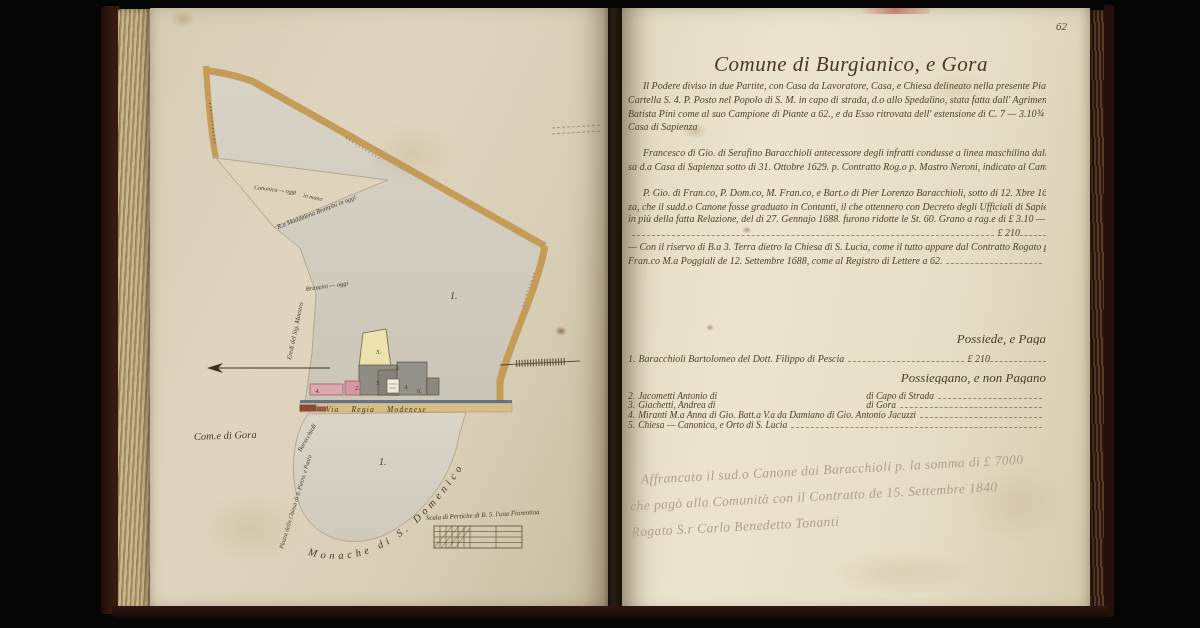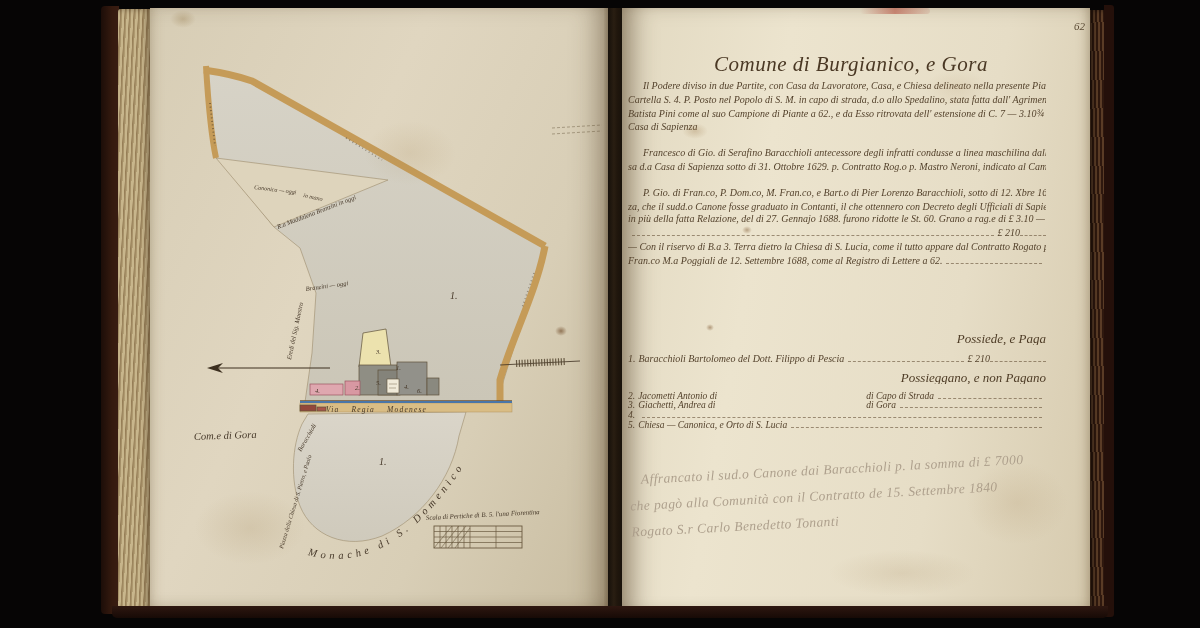--- a/index.html
+++ b/index.html
@@ -26,21 +26,21 @@
   .stain{position:absolute;border-radius:50%;pointer-events:none;}
   
   #page-right{font-style:italic;color:#54422c;}
   .ms-line{position:absolute;left:6px;right:44px;font-size:10px;line-height:12px;white-space:nowrap;overflow:hidden;}
   .lf{display:flex;align-items:baseline;}
   .leader{flex:1;border-bottom:1px dashed rgba(90,68,42,.55);margin:0 4px 3px;min-width:10px;}
   .tail{width:26px;border-bottom:1px dashed rgba(90,68,42,.55);margin-bottom:3px;}
   .uline{border-bottom:1px solid rgba(80,60,40,.75);padding:0 8px;text-align:center;}
   #pg-title{top:44px;left:20px;right:30px;font-size:21px;line-height:24px;text-align:center;letter-spacing:.5px;color:#4a3824;overflow:visible;}
   .heading{font-size:13px;text-align:right;padding-left:28px;color:#4e3c26;}
-  #page-num{position:absolute;top:12px;right:5px;font-size:11px;color:#5a4a34;}
+  #page-num{position:absolute;top:12px;right:23px;font-size:11px;color:#5a4a34;}
   #pencil{position:absolute;top:449px;left:8px;width:400px;transform:rotate(-3deg);
      color:#ab9d8a;font-size:13.5px;line-height:26px;letter-spacing:.4px;opacity:.95;}
   
   svg text{font-family:"Liberation Serif","DejaVu Serif",serif;font-style:italic;fill:#463829;}
 </style>
 </head>
 <body>
 
 <div class="abs" id="left-cover"></div>
 <div class="abs" id="left-edge"></div>
@@ -191,20 +191,21 @@
     <span class="leader"></span>
   </div>
   <div class="ms-line lf" style="top:391px;font-size:9.5px">
     <span style="margin-right:3px">3.</span>
     <span style="width:228px">Giachetti, Andrea di</span>
     <span>di Gora</span>
     <span class="leader"></span>
   </div>
   <div class="ms-line lf" style="top:401px;font-size:9.5px">
     <span style="margin-right:3px">4.</span>
+    <span>Miranti M.a Anna di Gio. Batt.a V.a da Damiano di Gio. Antonio Jacuzzi</span>
     <span class="leader"></span>
   </div>
   <div class="ms-line lf" style="top:411px;font-size:9.5px">
     <span style="margin-right:3px">5.</span>
     <span>Chiesa — Canonica, e Orto di S. Lucia</span>
     <span class="leader"></span>
   </div>
 
   <div id="pencil">
     <div style="padding-left:12px">Affrancato il sud.o Canone dai Baracchioli p. la somma di £ 7000</div>

